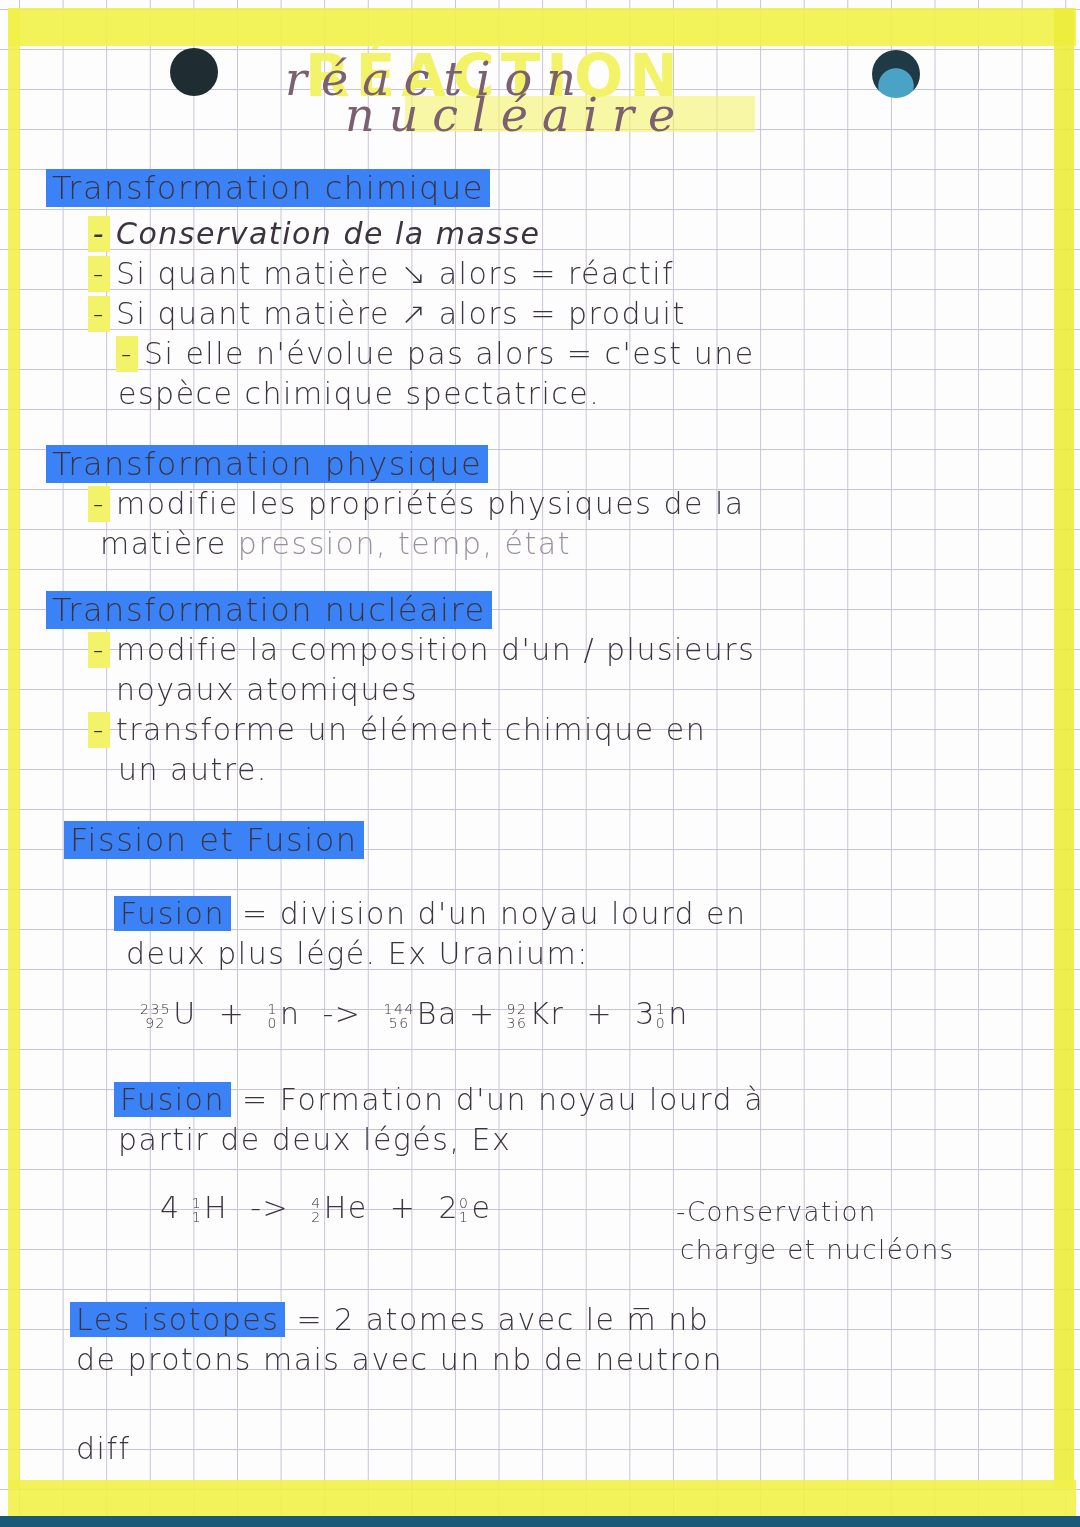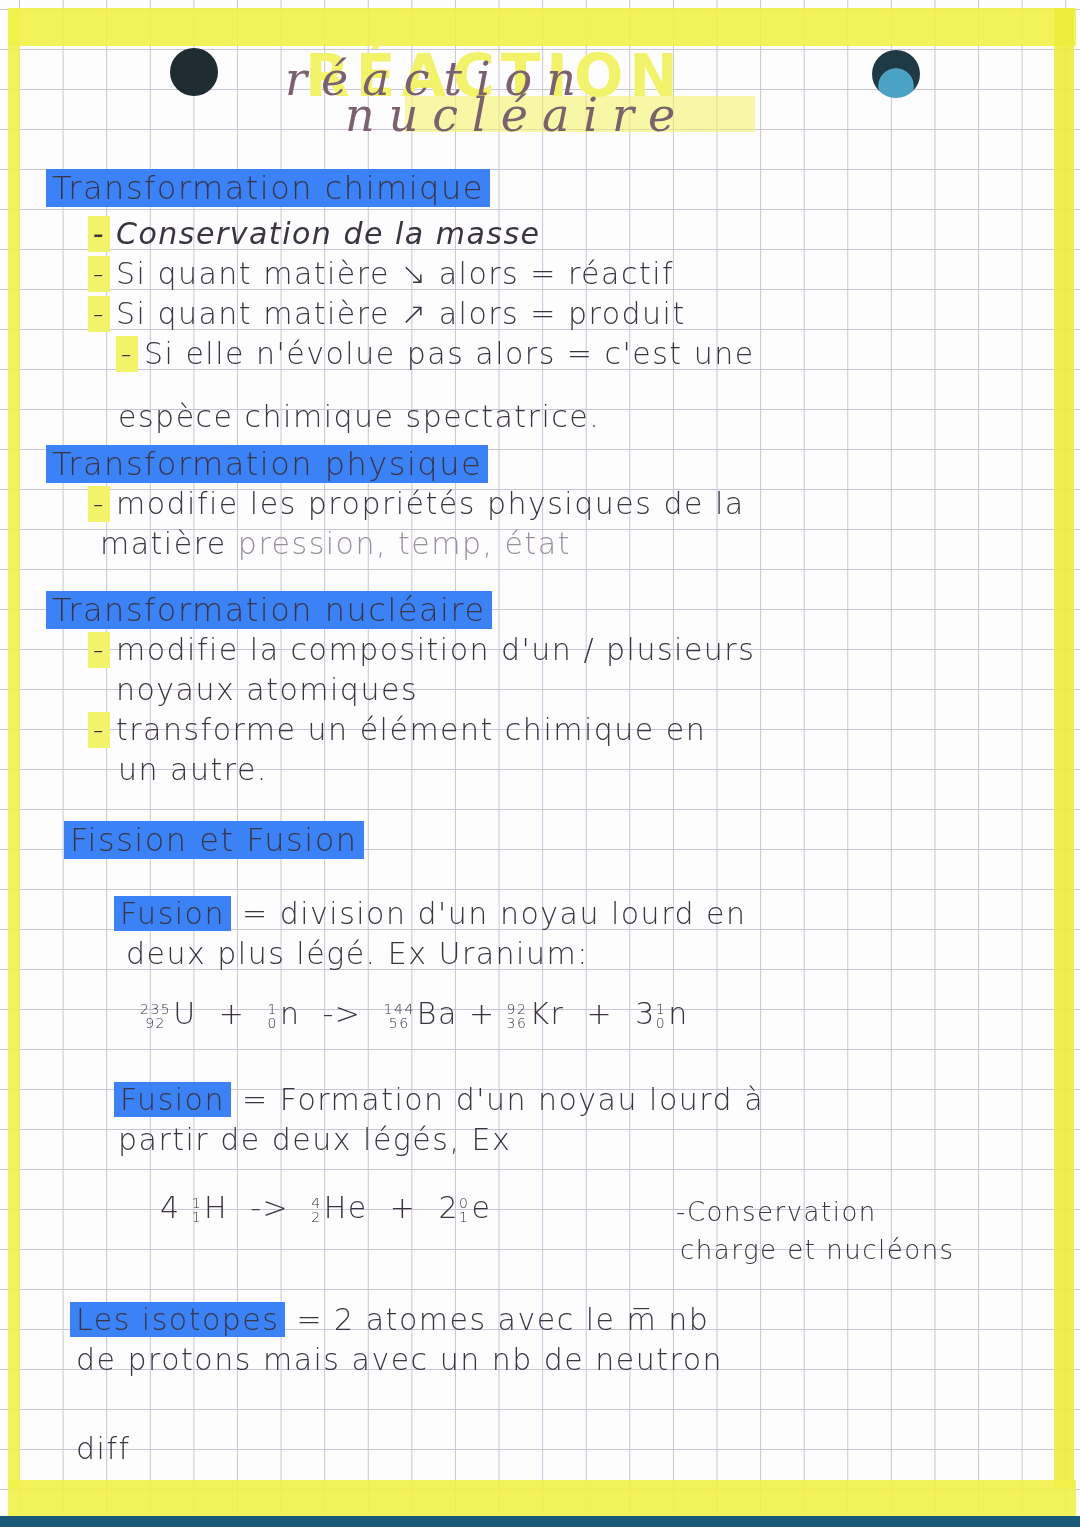--- a/index.html
+++ b/index.html
@@ -59,21 +59,21 @@
 <div class="title-bg" style="left:305px; top:42px; font-size:58px;">RÉACTION</div>
 <div class="title-script" style="left:285px; top:52px; font-size:46px;">réaction</div>
 <div class="title-bg" style="left:405px; top:96px; font-size:40px; width:350px; height:36px; background:#f3f36a; opacity:.6;"></div>
 <div class="title-script" style="left:345px; top:88px; font-size:46px;">nucléaire</div>
 
 <div class="line heading" style="left:52px; top:170px;"><span class="hl">Transformation chimique</span></div>
 <div class="line" style="left:88px; top:216px;font-style:italic;"><span class="dash">-</span><span>Conservation de la masse</span></div>
 <div class="line" style="left:88px; top:256px;"><span class="dash">-</span><span>Si quant matière ↘ alors = réactif</span></div>
 <div class="line" style="left:88px; top:296px;"><span class="dash">-</span><span>Si quant matière ↗ alors = produit</span></div>
 <div class="line" style="left:88px; top:336px;margin-left:28px;"><span class="dash">-</span><span>Si elle n'évolue pas alors = c'est une</span></div>
-<div class="line" style="left:118px; top:376px;margin-top:23px;">espèce chimique spectatrice.</div>
+<div class="line" style="left:118px; top:376px;">espèce chimique spectatrice.</div>
 
 <div class="line heading" style="left:52px; top:446px;"><span class="hl">Transformation physique</span></div>
 <div class="line" style="left:88px; top:486px;"><span class="dash">-</span><span>modifie les propriétés physiques de la</span></div>
 <div class="line" style="left:100px; top:526px;"><span>matière</span> <span class="muted">pression, temp, état</span></div>
 
 <div class="line heading" style="left:52px; top:592px;"><span class="hl">Transformation nucléaire</span></div>
 <div class="line" style="left:88px; top:632px;"><span class="dash">-</span><span>modifie la composition d'un / plusieurs</span></div>
 <div class="line" style="left:116px; top:672px;">noyaux atomiques</div>
 <div class="line" style="left:88px; top:712px;"><span class="dash">-</span><span>transforme un élément chimique en</span></div>
 <div class="line" style="left:118px; top:752px;">un autre.</div>

